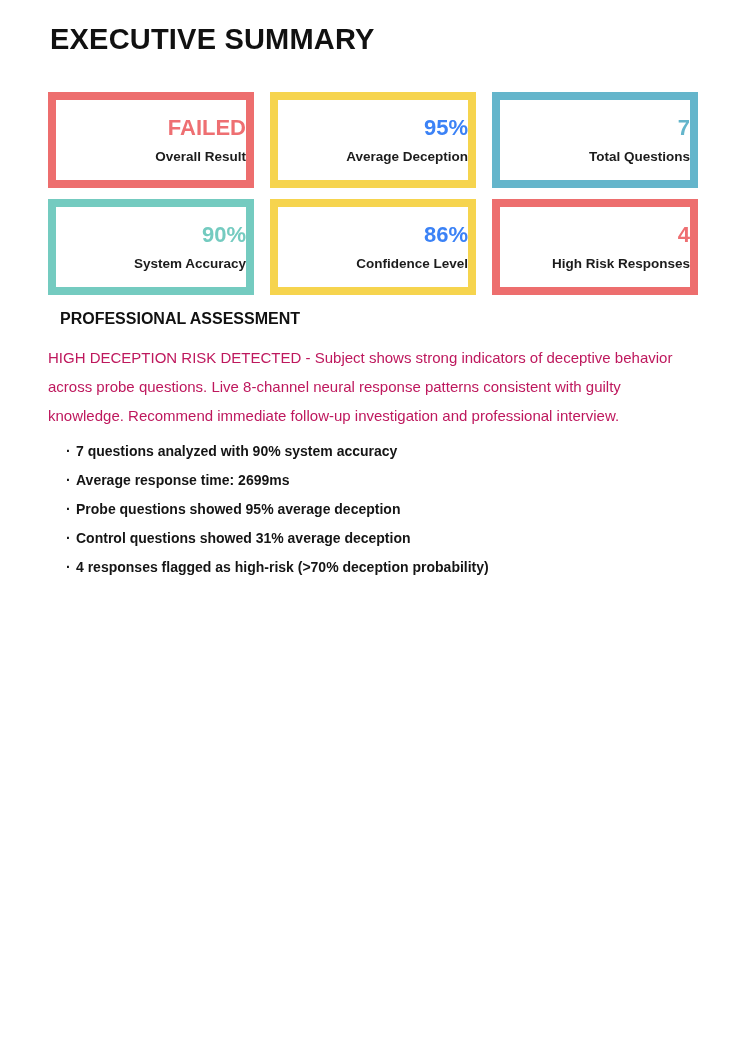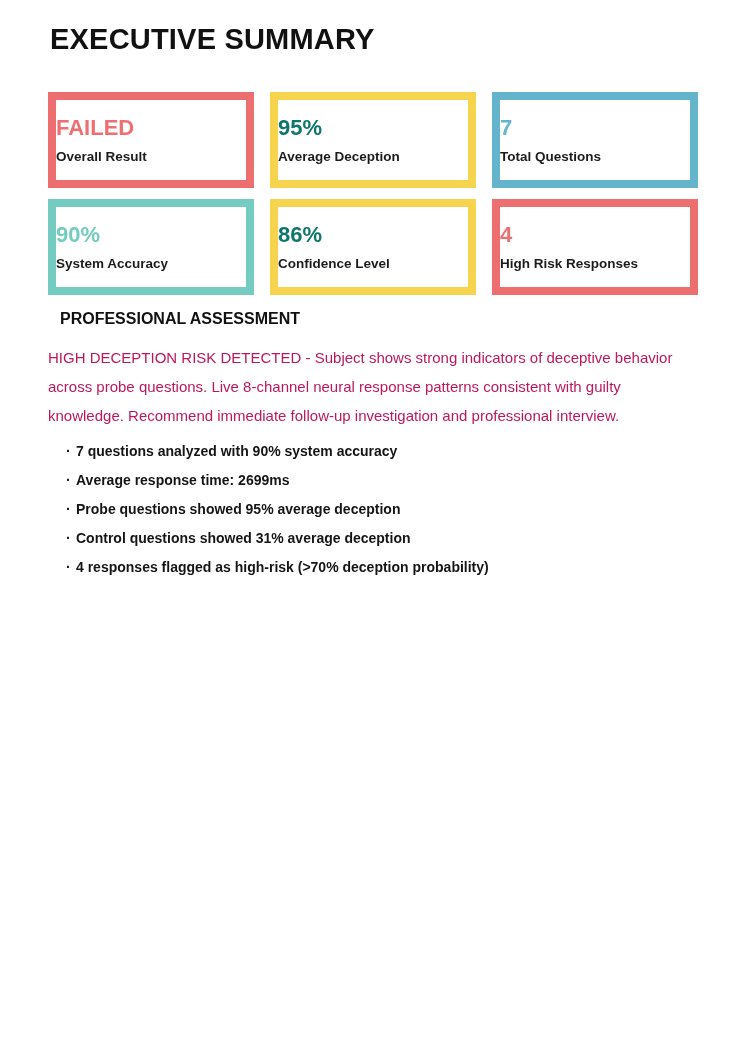--- a/index.html
+++ b/index.html
@@ -30,40 +30,40 @@
     grid-template-columns: repeat(3, 1fr);
     column-gap: 16px;
     row-gap: 11px;
   }
   .card {
     border: 8px solid #ec4899;
     background: #ffffff;
     height: 80px;
     display: flex;
     flex-direction: column;
-    align-items: flex-start;
+    align-items: flex-end;
     justify-content: center;
   }
   .card-value {
     font-size: 22px;
     font-weight: bold;
     line-height: 24px;
   }
   .card-label {
     margin-top: 9px;
     font-size: 13.5px;
     font-weight: bold;
     color: #1c1c1c;
   }
   .b-coral  { border-color: #ED6E6E; }
   .b-yellow { border-color: #F6D44E; }
   .b-blue   { border-color: #64B5CB; }
   .b-teal   { border-color: #74CBC0; }
   .t-coral  { color: #EE6F72; }
-  .t-yellow { color: #0f766e; }
+  .t-yellow { color: #3b82f6; }
   .t-blue   { color: #64B5CB; }
   .t-teal   { color: #74CBC0; }
 
   h2.section-heading {
     margin: 12px;
     font-size: 16px;
     line-height: 24px;
     font-weight: bold;
     color: #111111;
   }

